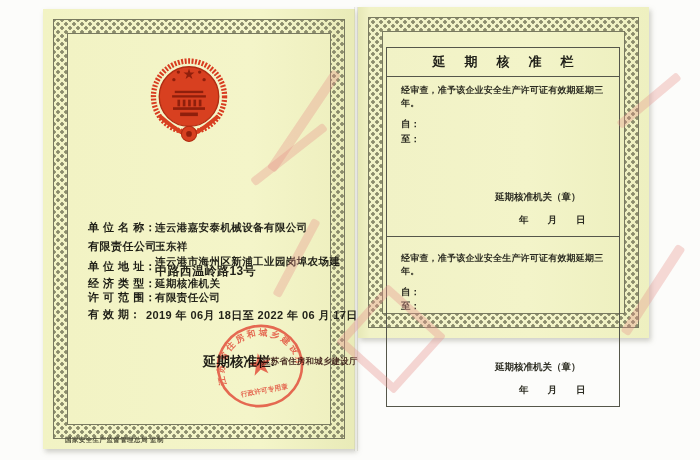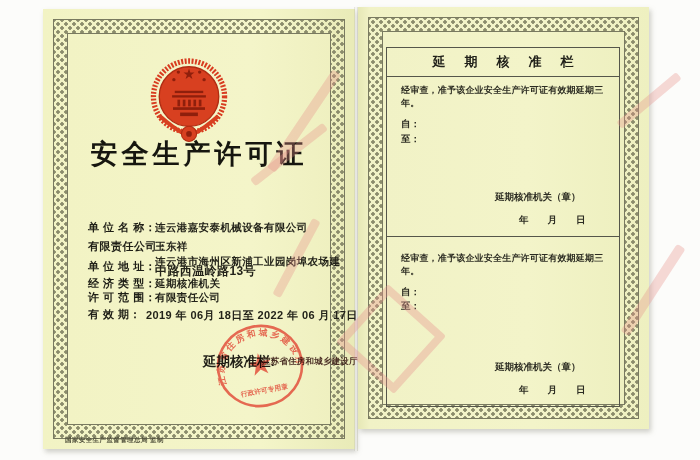--- a/index.html
+++ b/index.html
@@ -7,21 +7,21 @@
     width:700px;height:460px;position:relative;overflow:hidden;
     background:#fcfcfa;
     font-family:"Liberation Sans","DejaVu Sans",sans-serif;
   }
   .page{position:absolute;box-shadow:2px 3px 5px rgba(120,120,105,.35);}
   .page-left{
     left:43px;top:9px;width:312px;height:440px;
     background:linear-gradient(90deg,#f2f3c4 0%,#f4f5c9 70%,#e9ebb8 99%);
   }
   .page-right{
-    left:358px;top:7px;width:291px;height:422px;
+    left:358px;top:7px;width:291px;height:331px;
     background:linear-gradient(90deg,#e6e8b6 0%,#f1f2c6 4%,#f3f4c9 60%,#eef0c0 100%);
   }
   .fold{position:absolute;left:354px;top:7px;width:4px;height:444px;
     background:linear-gradient(90deg,rgba(140,140,110,.25),rgba(255,255,255,.6),rgba(140,140,110,.3));}
   
   .frame{
     position:absolute;inset:10px;border:1px solid #797a60;
     background:
       radial-gradient(circle,#8b8c6c 1.5px,rgba(0,0,0,0) 2.1px),
       radial-gradient(circle,#8b8c6c 1.5px,rgba(0,0,0,0) 2.1px);
@@ -88,21 +88,20 @@
         <rect x="56" y="47.5" width="3" height="7.5"></rect>
         <rect x="27" y="56" width="36" height="3"></rect>
         <rect x="35" y="62" width="20" height="4"></rect>
       </g>
       <path d="M 12 66 Q 28 80 38 85" stroke="#d84020" stroke-width="4.5" fill="none"></path>
       <path d="M 78 66 Q 62 80 52 85" stroke="#d84020" stroke-width="4.5" fill="none"></path>
       <circle cx="45" cy="86" r="8.5" fill="#d84020" stroke="#b02c12" stroke-width="1.2"></circle>
       <circle cx="45" cy="86" r="3.2" fill="#8f1f0c"></circle>
     </svg>
 
-    <div class="cert-title">安全生产许可证</div>
 
     <div class="frow" style="top:211px">
       <span class="flabel">单 位 名 称：</span>
       <span class="fvalue">连云港嘉安泰机械设备有限公司</span>
     </div>
     <div class="frow" style="top:230px">
       <span class="flabel">有限责任公司：</span>
       <span class="fvalue">王东祥</span>
     </div>
     <div class="frow" style="top:245px">

